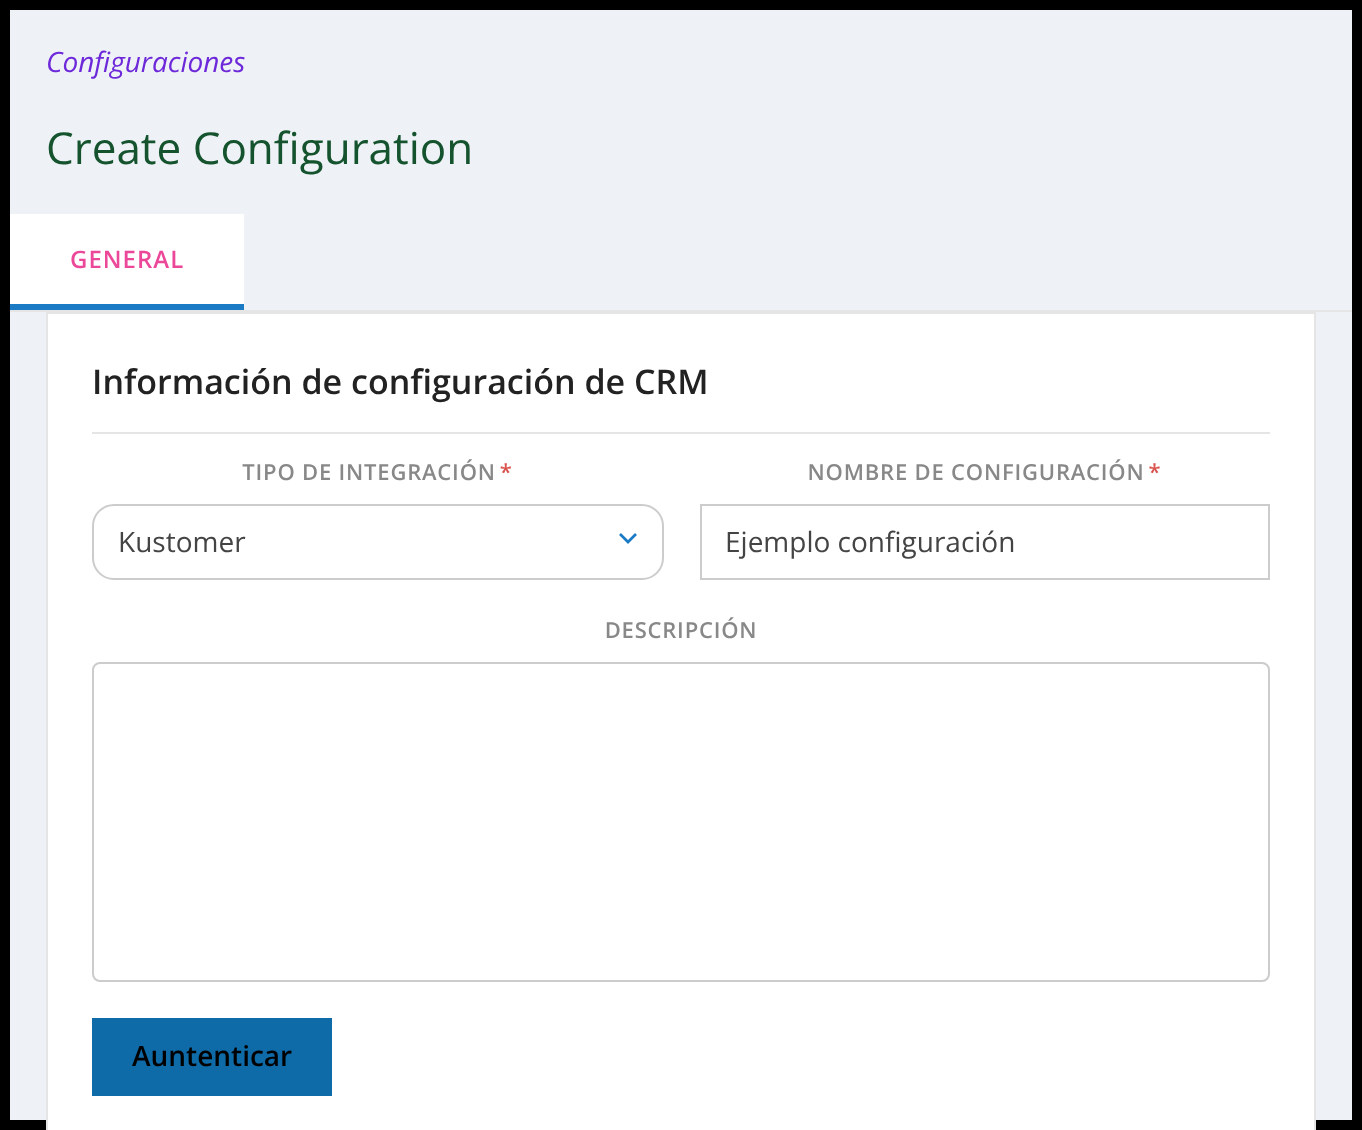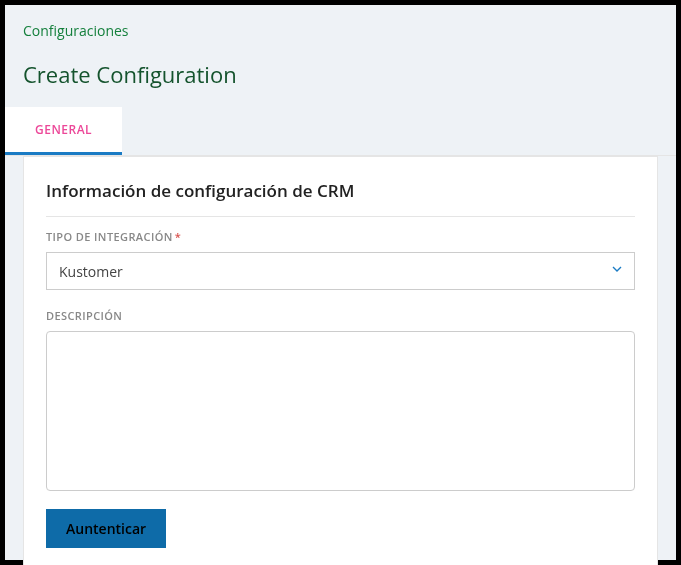--- a/index.html
+++ b/index.html
@@ -14,23 +14,24 @@
       background: #eef2f6;
       width: 671px;
       height: 555px;
       margin: 5px;
       padding: 0;
     }
     .breadcrumb {
       padding: 14px 18px 4px 18px;
     }
     .breadcrumb a {
-      color: #15803d;
+      color: #6d28d9;
       font-size: 14px;
       text-decoration: none;
+      font-style: italic;
     }
     .page-title {
       font-size: 22px;
       font-weight: 400;
       color: #14532d;
       padding: 14px 18px 18px 18px;
     }
     .card {
       background: #fff;
       margin: 0 18px;
@@ -71,39 +72,40 @@
       flex: 1;
       display: flex;
       flex-direction: column;
     }
     .form-label {
       font-size: 11px;
       font-weight: 600;
       letter-spacing: 0.4px;
       color: #888;
       margin-bottom: 8px;
+      text-align: center;
     }
     .required {
       color: #d9534f;
       margin-left: 2px;
     }
     .select-wrap {
       position: relative;
     }
     .select-input, .text-input {
       width: 100%;
       height: 38px;
       border: 1px solid #ccc;
       padding: 0 12px;
       font-size: 14px;
       color: #444;
       background: #fff;
       font-family: inherit;
     }
-    .select-input { padding-right: 26px; cursor: pointer; }
+    .select-input { padding-right: 26px; cursor: pointer; border-radius: 11px; }
     .chevron {
       position: absolute;
       right: 10px;
       top: 50%;
       transform: translateY(-50%);
       pointer-events: none;
     }
     .chevron svg { width: 16px; height: 16px; stroke: #1a7bc4; stroke-width: 2; fill: none; }
     .textarea {
       width: 100%;
@@ -151,20 +153,26 @@
           <div class="select-wrap">
             <input type="text" readonly="" class="select-input" value="Kustomer" style="">
             <span class="chevron">
               <svg viewBox="0 0 24 24">
                   <polyline points="6 9 12 15 18 9"></polyline>
                 </svg>
             </span>
           </div>
         </div>
 
+        <div class="form-group">
+          <label class="form-label">
+            <span>NOMBRE DE CONFIGURACIÓN</span><span class="required">*</span>
+          </label>
+          <input type="text" class="text-input" value="Ejemplo configuración" style="">
+        </div>
       </div>
 
       <div class="form-group">
         <label class="form-label">DESCRIPCIÓN</label>
         <textarea class="textarea" style=""></textarea>
       </div>
 
       <div style="margin-top:18px">
         <button class="btn-primary">Auntenticar</button>
       </div>

